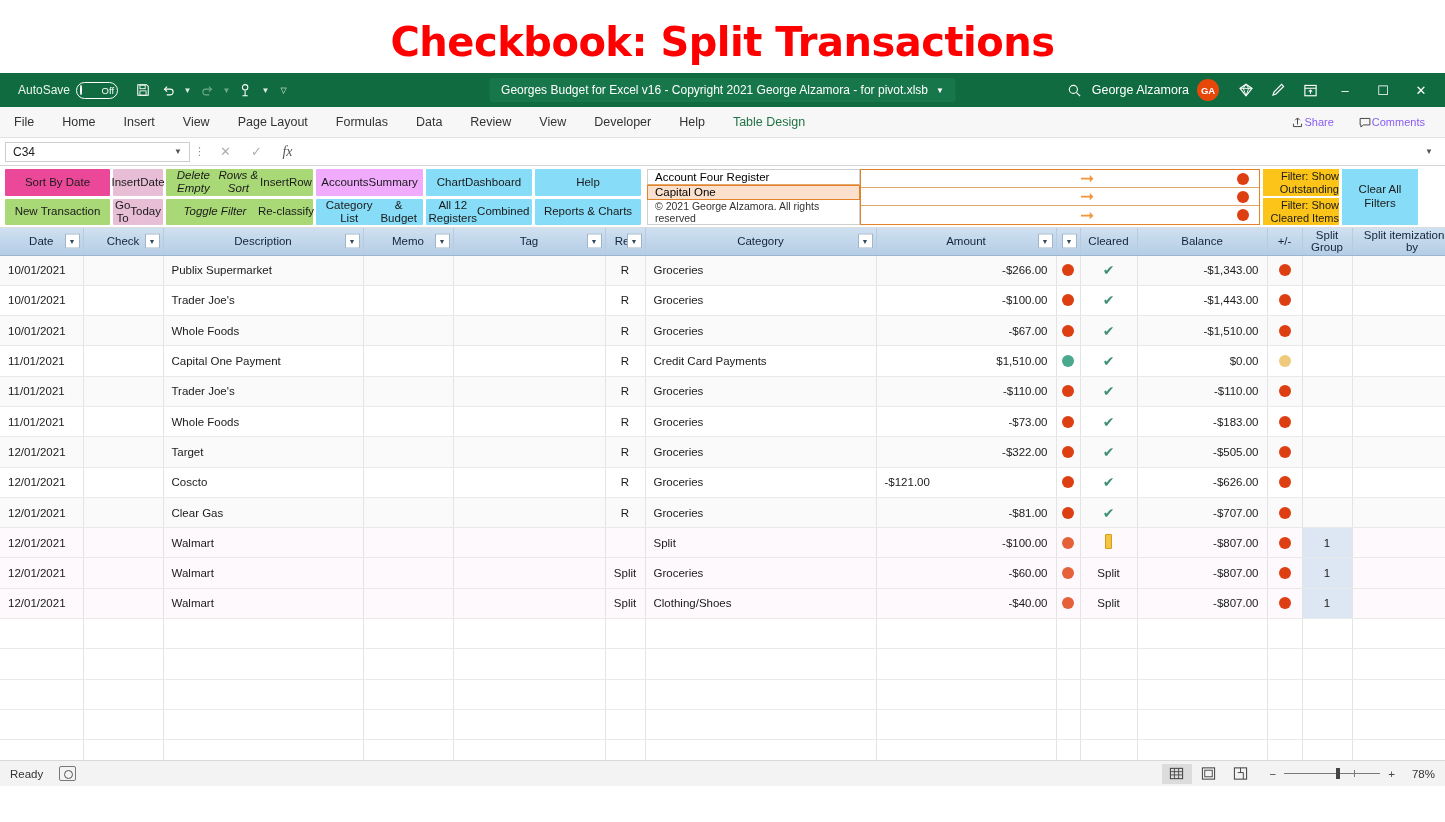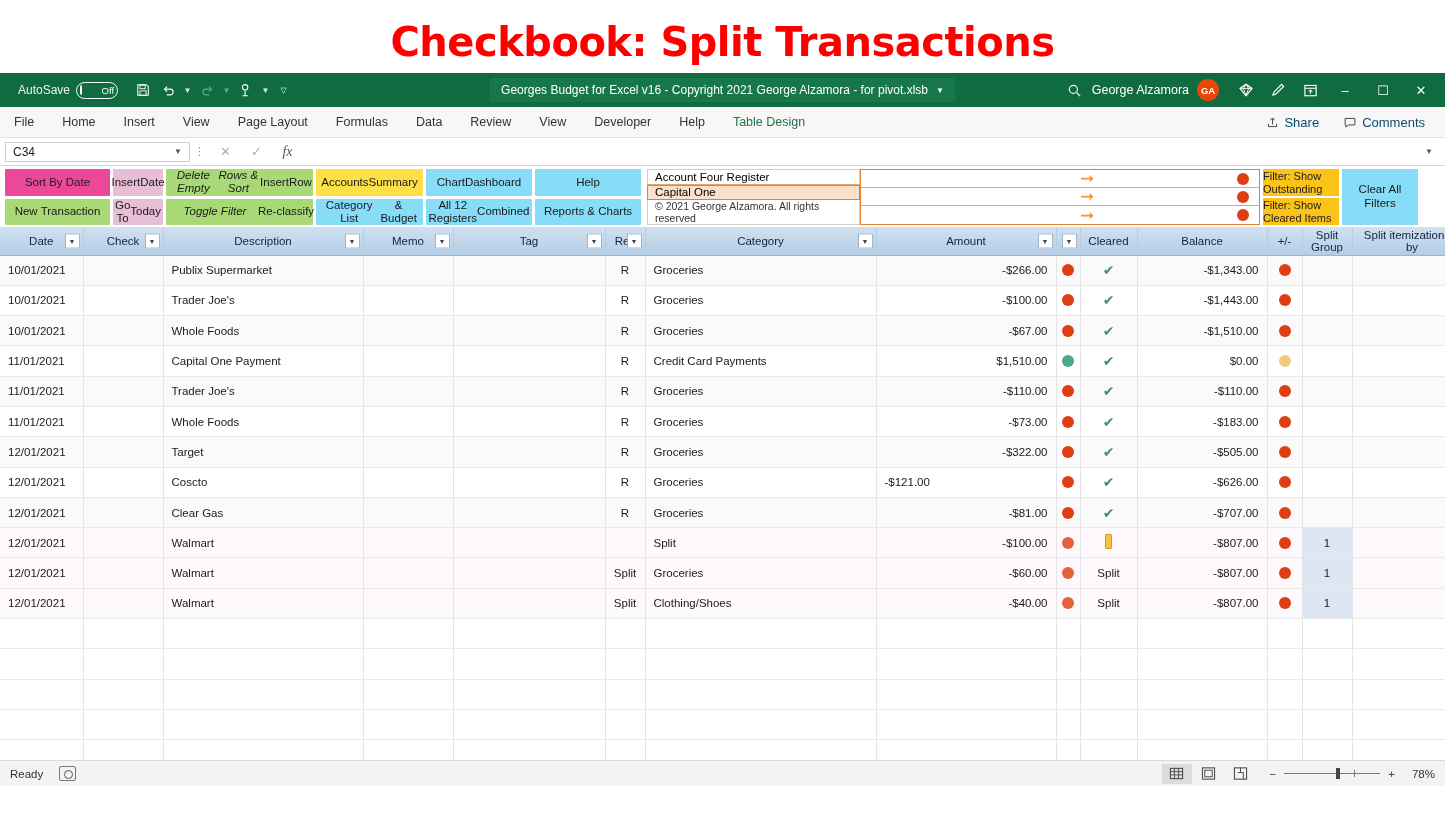--- a/index.html
+++ b/index.html
@@ -40,21 +40,21 @@
            font-size:13px; color:#fff; }
 
   
   .ribbon{ height:31px; background:#f7f7f7; display:flex; align-items:center;
            border-bottom:1px solid #e2e2e2; }
   .tabs{ display:flex; align-items:center; height:100%; }
   .tab{ padding:0 14px; height:100%; display:flex; align-items:center; font-size:12.5px;
         color:#333; white-space:nowrap; }
   .tab.active{ color:#217346; }
   .rb-right{ margin-left:auto; display:flex; align-items:center; gap:4px; padding-right:10px; }
-  .rb-btn{ display:flex; align-items:center; gap:5px; font-size:13px; color:#0c4a6e;
+  .rb-btn{ display:flex; align-items:center; font-size:11px; color:#8b5cf6;
            padding:3px 9px; border:1px solid transparent; }
 
   
   .formulabar{ height:28px; background:#ffffff; display:flex; align-items:center;
                border-bottom:1px solid #d6d6d6; padding:0 5px; gap:0; }
   .namebox{ width:185px; height:20px; border:1px solid #cfcfcf; background:#fff;
             display:flex; align-items:center; padding:0 7px; font-size:12px; color:#222; }
   .namebox .car{ margin-left:auto; font-size:8px; color:#555; }
   .fb-dots{ width:20px; text-align:center; color:#888; font-size:11px; letter-spacing:1px; }
   .fb-ic{ width:31px; height:20px; display:flex; align-items:center; justify-content:center;
@@ -87,21 +87,21 @@
   .sm-label{ flex:1; text-align:center; }
   .sm-arrow{ width:60px; text-align:center; color:#f0963c; font-size:17px; line-height:1; }
   .sm-val{ width:110px; text-align:right; padding-right:7px; }
   .sm-dot{ width:32px; display:flex; align-items:center; justify-content:center; }
   .dot{ width:12px; height:12px; border-radius:50%; display:inline-block; }
   .dot.red{ background:#dd3e12; }
   .dot.green{ background:#4aa88c; }
   .dot.amber{ background:#efca7c; }
   .dot.redl{ background:#e4613a; }
   .filtcol{ width:76px; display:flex; flex-direction:column; gap:2px; margin-left:3px; }
-  .filtbtn{ flex:1; display:flex; align-items:center; justify-content:center; text-align:left;
+  .filtbtn{ flex:1; display:flex; align-items:center; justify-content:center; text-align:right;
             font-size:11px; line-height:1.15; background:#fcc419; color:#1a1a1a; }
   .clearbtn{ width:76px; background:#87dcf7; display:flex; align-items:center; justify-content:center;
              text-align:center; font-size:11.5px; line-height:1.2; margin-left:3px; color:#1a1a1a; }
 
   
   .tablewrap{ position:relative; height:532px; background:#ffffff; overflow:hidden; }
   table.grid{ border-collapse:collapse; width:1445px; table-layout:fixed; }
   table.grid th{ height:27px; background:linear-gradient(#cfe0f0,#b4cde6); font-size:11.5px;
                  font-weight:normal; color:#12243a; border-right:1px solid #b9cbdd;
                  border-bottom:1px solid #9db6cd; position:relative; padding:0 4px; line-height:1.1; }
@@ -306,21 +306,21 @@
           <br>
           <span>Row</span>
         </div>
         <div class="mbtn" style="background: rgb(169, 217, 119); width: 54px;">
           <span>Re-</span>
           <br>
           <span>classify</span>
         </div>
       </div>
       <div class="mgroup" style="width: 107px;">
-        <div class="mbtn" style="background: #fde047; width: 107px;">
+        <div class="mbtn" style="background: #f0abfc; width: 107px;">
           <span>Accounts</span>
           <br>
           <span>Summary</span>
         </div>
         <div class="mbtn" style="background: rgb(135, 220, 247); width: 107px;">
           <span>Category List</span>
           <br>
           <span>&amp; Budget</span>
         </div>
       </div>

